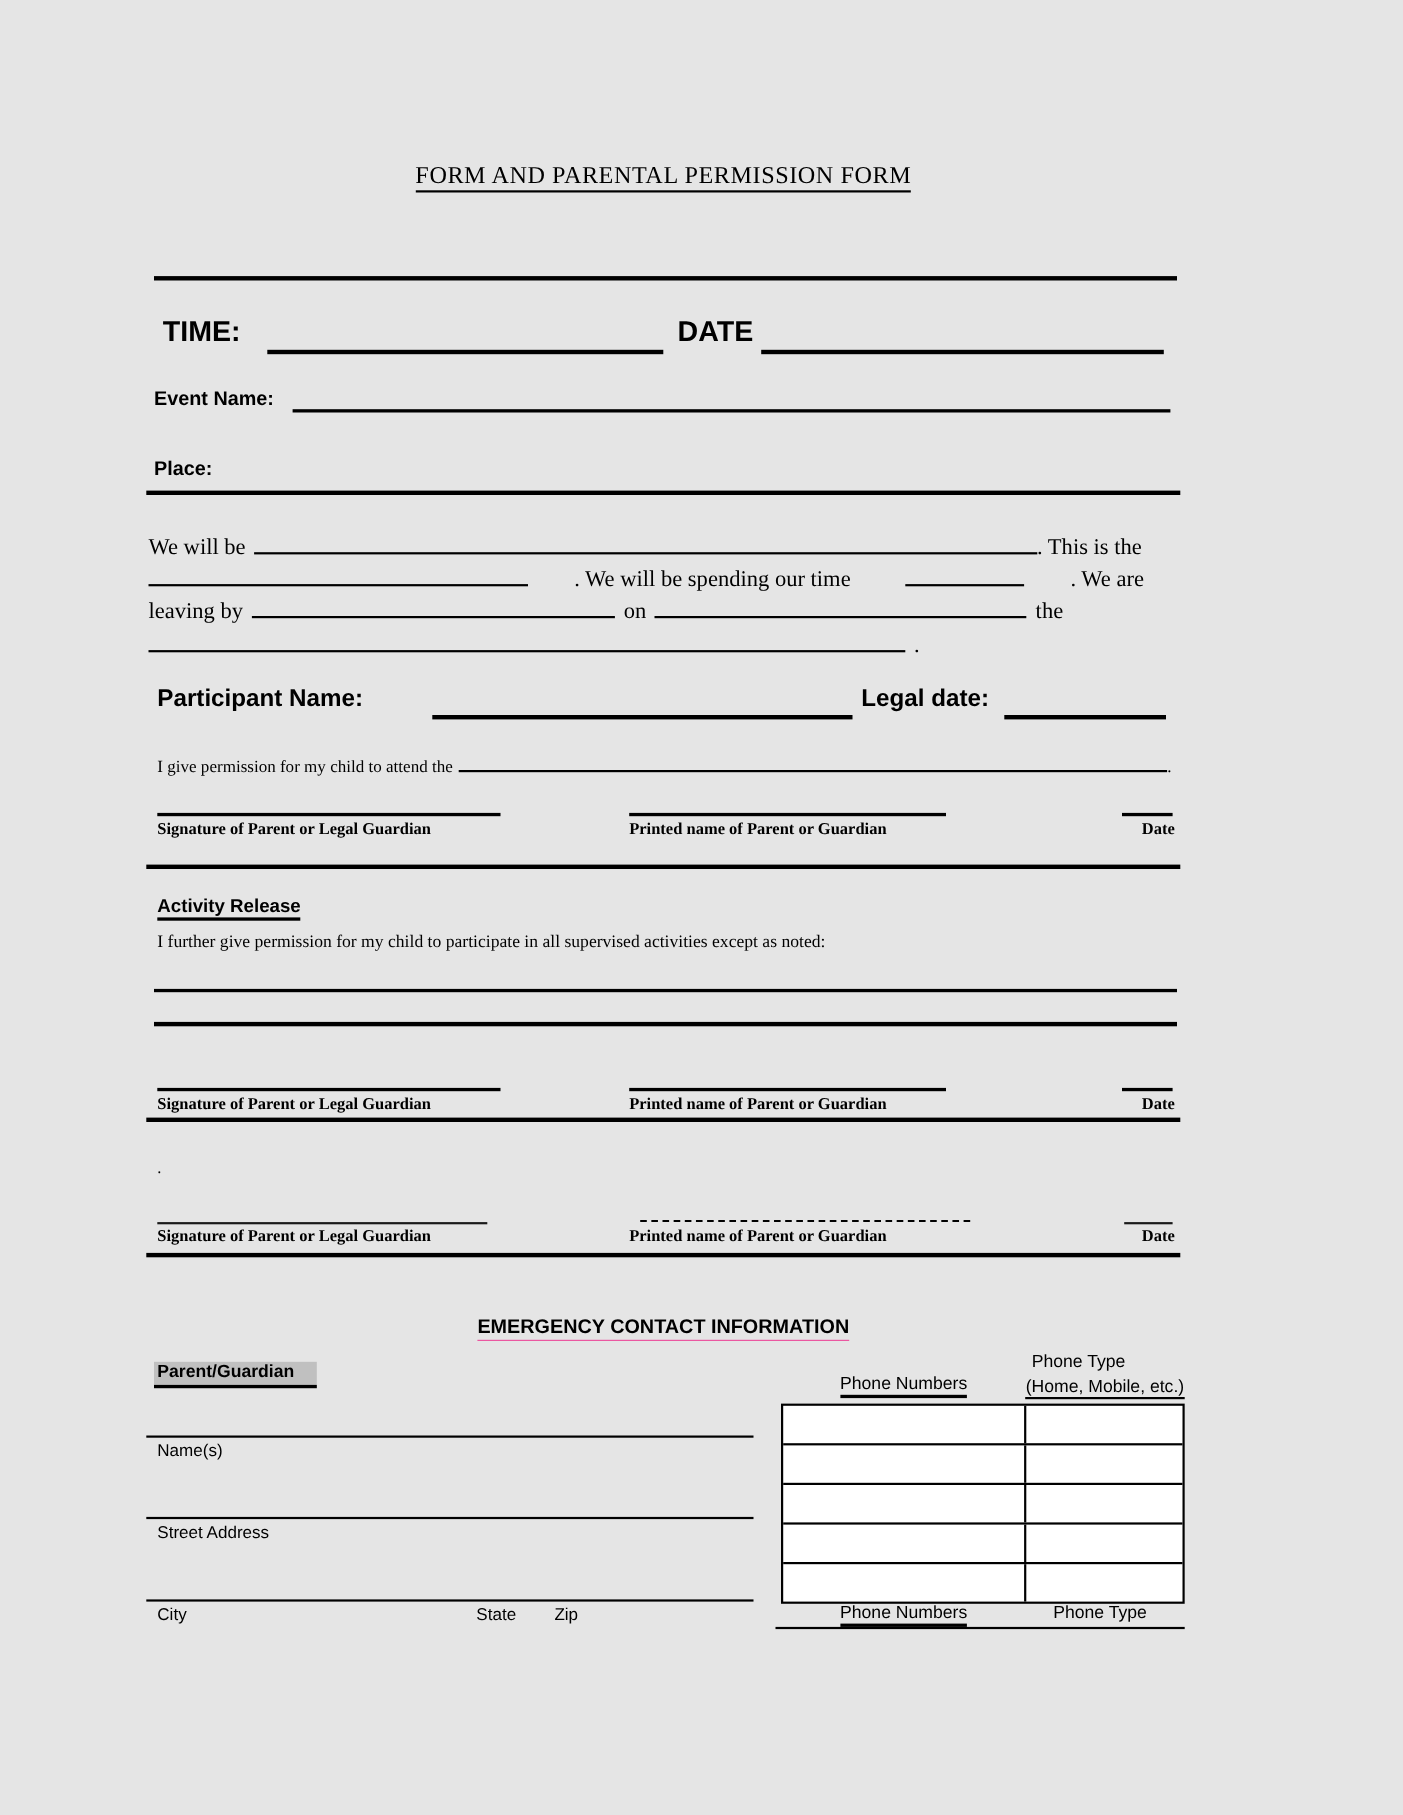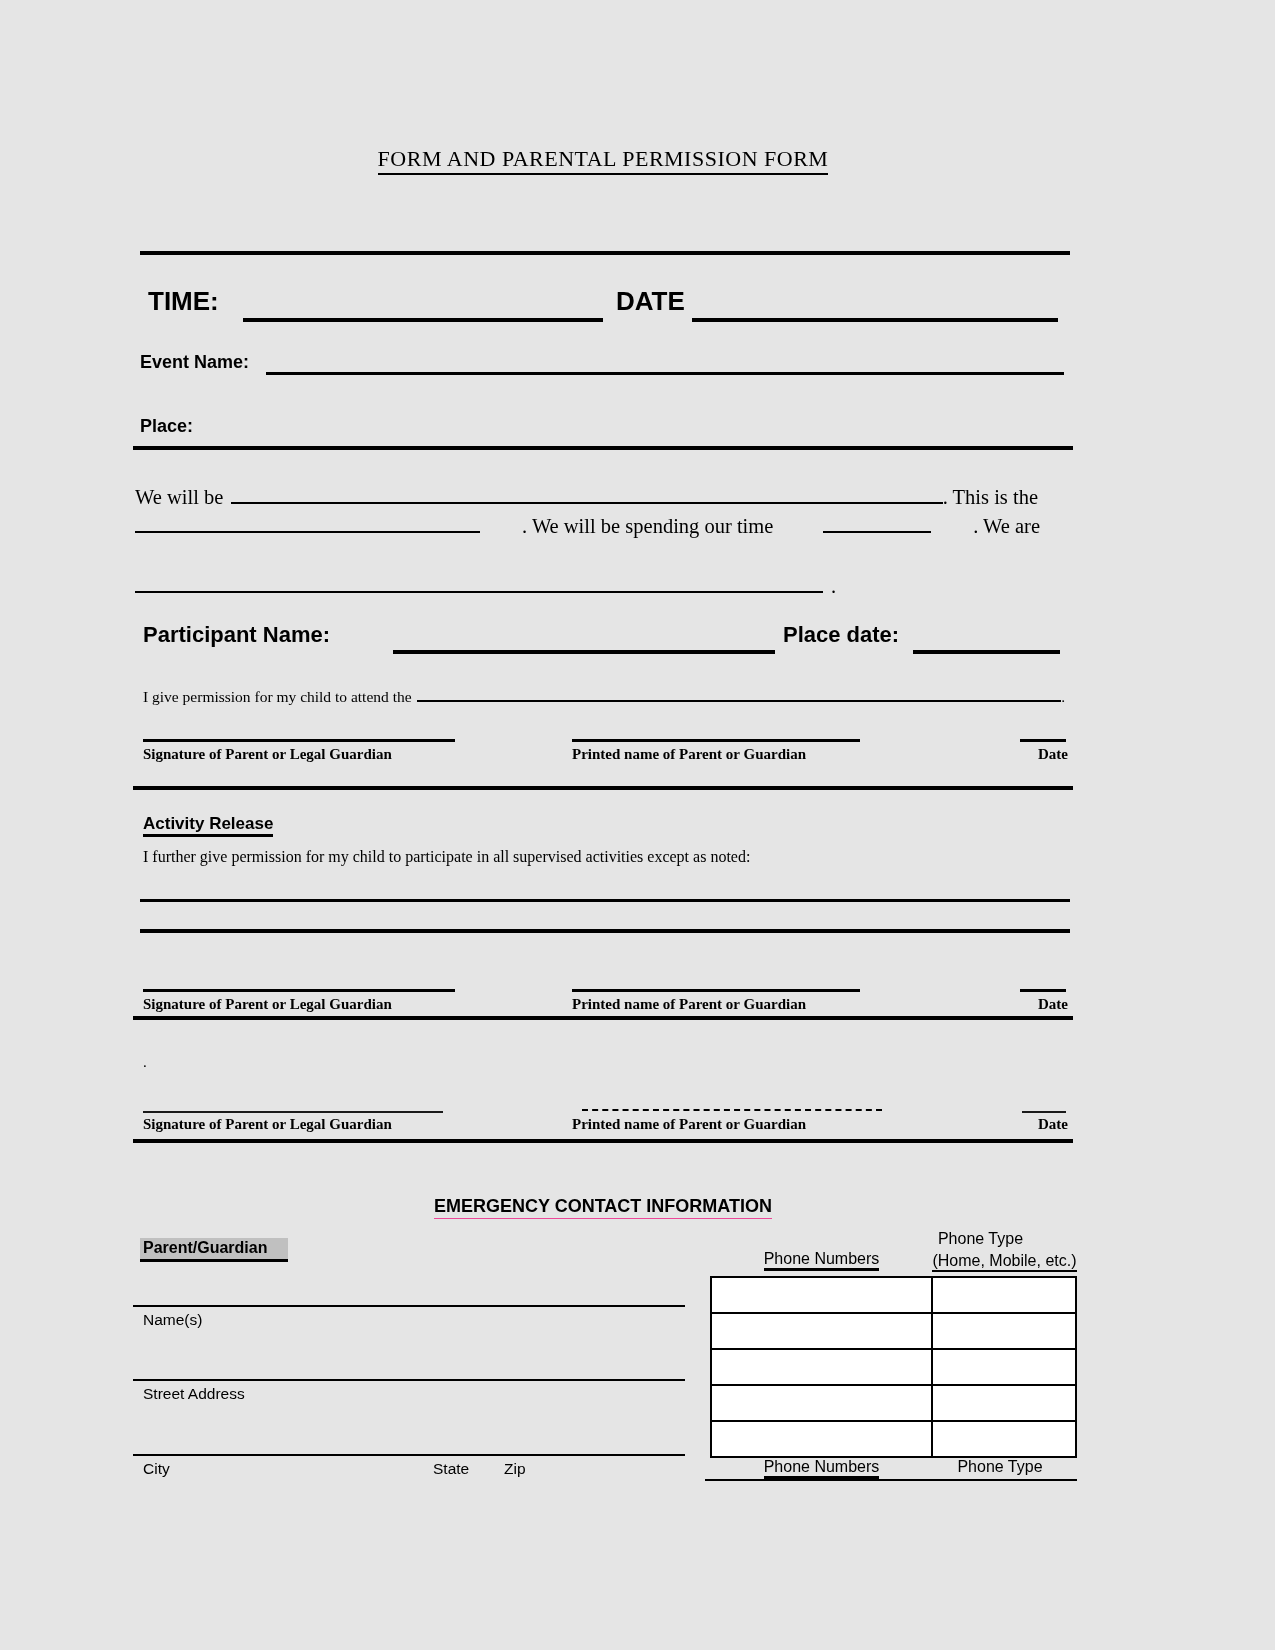--- a/index.html
+++ b/index.html
@@ -106,28 +106,35 @@
     <span class="nowrap">We will be</span>
     <span class="fill" style="flex:1;margin-left:8px;"></span>
     <span class="nowrap">. This is the</span>
   </div>
   <div class="pline serif" style="left:135px;top:507px;width:905px;gap:42px;">
     <span class="fill" style="width:345px;"></span>
     <span class="nowrap">. We will be spending our time</span>
     <span class="fill" style="flex:1;margin-left:8px;"></span>
     <span class="nowrap">. We are</span>
   </div>
+  <div class="pline serif" style="left:135px;top:536px;">
+    <span class="nowrap">leaving by</span>
+    <span class="fill gl" style="width:330px;"></span>
+    <span class="nowrap gl">on</span>
+    <span class="fill gl" style="width:338px;"></span>
+    <span class="nowrap gl">the</span>
+  </div>
   <div class="pline serif" style="left:135px;top:567px;">
     <span class="fill" style="width:688px;"></span>
     <span class="gl">.</span>
   </div>
 
   <div class="abs participant-label sans b">Participant Name:</div>
   <div class="abs participant-blank blank4"></div>
-  <div class="abs birth-label sans b">Place date:</div>
+  <div class="abs birth-label sans b">Legal date:</div>
   <div class="abs birth-blank blank4"></div>
 
   <div class="abs attend-row serif">
     <span class="nowrap">I give permission for my child to attend the</span>
     <span class="fill"></span>
     <span>.</span>
   </div>
 
   <div class="sigline" style="left:143px;top:724px;width:312px;"></div>
   <div class="sigline" style="left:572px;top:724px;width:288px;"></div>

